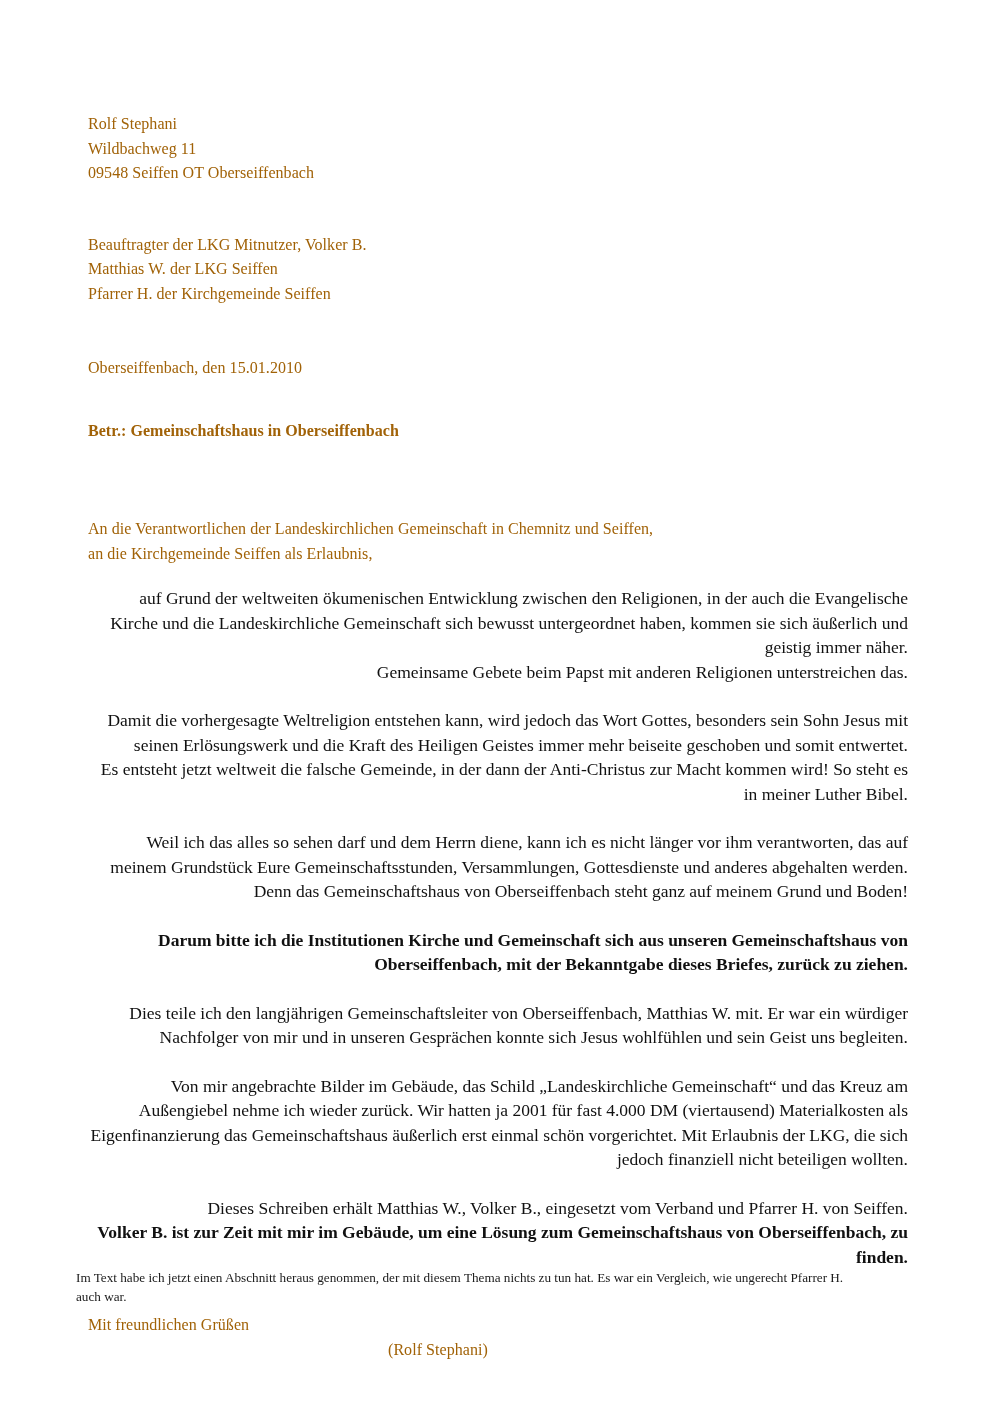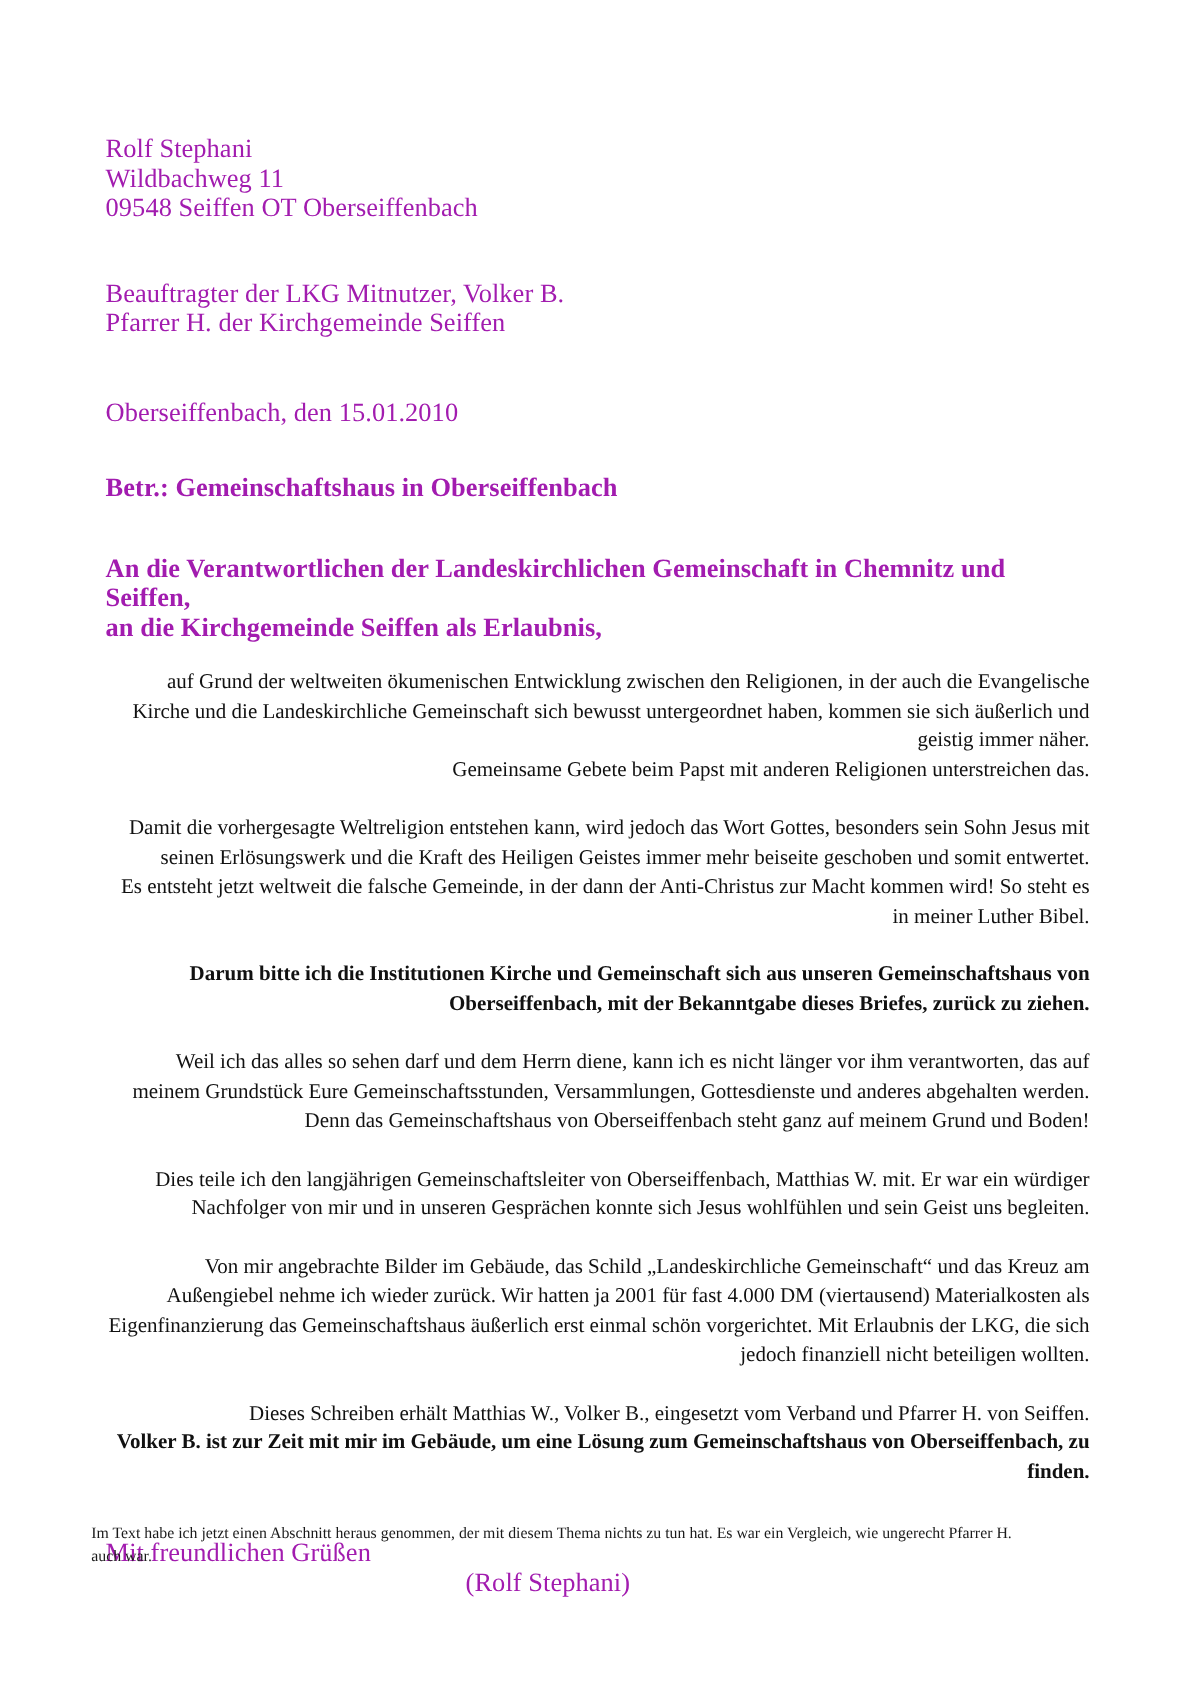--- a/index.html
+++ b/index.html
@@ -20,23 +20,23 @@
     overflow: hidden;
     box-sizing: border-box;
   }
   .content {
     position: absolute;
     left: 88px;
     top: 112px;
     width: 820px;
   }
   .block {
-    font-size: 22px;
+    font-size: 16px;
     line-height: 24.5px;
-    color: #a21caf;
+    color: #a16207;
     letter-spacing: 0.05px;
   }
   .line { display: block; white-space: pre-wrap; }
 
   
   .sender { margin-bottom: 0; }
   .gap-lg { height: 47px; }
   .gap-sm { height: 20px; }
 
   .datewrap {
@@ -49,21 +49,21 @@
   .para {
     margin: 0;
     font-size: 17.5px;
     line-height: 24.5px;
     text-align: right;
   }
   .para + .para { margin-top: 24px; }
 
   .subject { font-weight: bold; }
 
-  .salutation { font-weight: bold; }
+  .salutation { font-weight: normal; margin-top: 31px; }
 
   .signature-name {
     padding-left: 300px;
   }
 
   .footnote {
     position: absolute;
     left: 76px;
     top: 1268px;
     width: 790px;
@@ -83,20 +83,21 @@
     <div class="block sender">
       <span class="line">Rolf Stephani</span>
       <span class="line">Wildbachweg 11</span>
       <span class="line">09548 Seiffen OT Oberseiffenbach</span>
     </div>
 
     <div class="gap-lg"></div>
 
     <div class="block">
       <span class="line">Beauftragter der LKG Mitnutzer, Volker B.</span>
+      <span class="line">Matthias W. der LKG Seiffen</span>
       <span class="line">Pfarrer H. der Kirchgemeinde Seiffen</span>
     </div>
 
     <div style="height:50px"></div>
 
     <div class="block datewrap">Oberseiffenbach, den 15.01.2010</div>
 
     <div style="height:38px"></div>
 
     <div class="block subject">Betr.: Gemeinschaftshaus in Oberseiffenbach</div>
@@ -113,23 +114,23 @@
     <p class="para">
       <span class="line">auf Grund der weltweiten ökumenischen Entwicklung zwischen den Religionen, in der auch die Evangelische Kirche und die Landeskirchliche Gemeinschaft sich bewusst untergeordnet haben, kommen sie sich äußerlich und geistig immer näher.</span>
       <span class="line">Gemeinsame Gebete beim Papst mit anderen Religionen unterstreichen das.</span>
     </p>
 
     <p class="para">
       <span class="line">Damit die vorhergesagte Weltreligion entstehen kann, wird jedoch das Wort Gottes, besonders sein Sohn Jesus mit seinen Erlösungswerk und die Kraft des Heiligen Geistes immer mehr beiseite geschoben und somit entwertet.</span>
       <span class="line">Es entsteht jetzt weltweit die falsche Gemeinde, in der dann der Anti-Christus zur Macht kommen wird! So steht es in meiner Luther Bibel.</span>
     </p>
 
+    <p class="para">Weil ich das alles so sehen darf und dem Herrn diene, kann ich es nicht länger vor ihm verantworten, das auf meinem Grundstück Eure Gemeinschaftsstunden, Versammlungen, Gottesdienste und anderes abgehalten werden. Denn das Gemeinschaftshaus von Oberseiffenbach steht ganz auf meinem Grund und Boden!</p>
+
     <p class="para bold">Darum bitte ich die Institutionen Kirche und Gemeinschaft sich aus unseren Gemeinschaftshaus von Oberseiffenbach, mit der Bekanntgabe dieses Briefes, zurück zu ziehen.</p>
-
-    <p class="para">Weil ich das alles so sehen darf und dem Herrn diene, kann ich es nicht länger vor ihm verantworten, das auf meinem Grundstück Eure Gemeinschaftsstunden, Versammlungen, Gottesdienste und anderes abgehalten werden. Denn das Gemeinschaftshaus von Oberseiffenbach steht ganz auf meinem Grund und Boden!</p>
 
     <p class="para">Dies teile ich den langjährigen Gemeinschaftsleiter von Oberseiffenbach, Matthias W. mit. Er war ein würdiger Nachfolger von mir und in unseren Gesprächen konnte sich Jesus wohlfühlen und sein Geist uns begleiten.</p>
 
     <p class="para">Von mir angebrachte Bilder im Gebäude, das Schild „Landeskirchliche Gemeinschaft“ und das Kreuz am Außengiebel nehme ich wieder zurück. Wir hatten ja 2001 für fast 4.000 DM (viertausend) Materialkosten als Eigenfinanzierung das Gemeinschaftshaus äußerlich erst einmal schön vorgerichtet. Mit Erlaubnis der LKG, die sich jedoch finanziell nicht beteiligen wollten.</p>
 
     <p class="para">
       <span class="line">Dieses Schreiben erhält Matthias W., Volker B., eingesetzt vom Verband und Pfarrer H. von Seiffen.</span>
       <span class="line bold">Volker B. ist zur Zeit mit mir im Gebäude, um eine Lösung zum Gemeinschaftshaus von Oberseiffenbach, zu finden.</span>
     </p>
 

